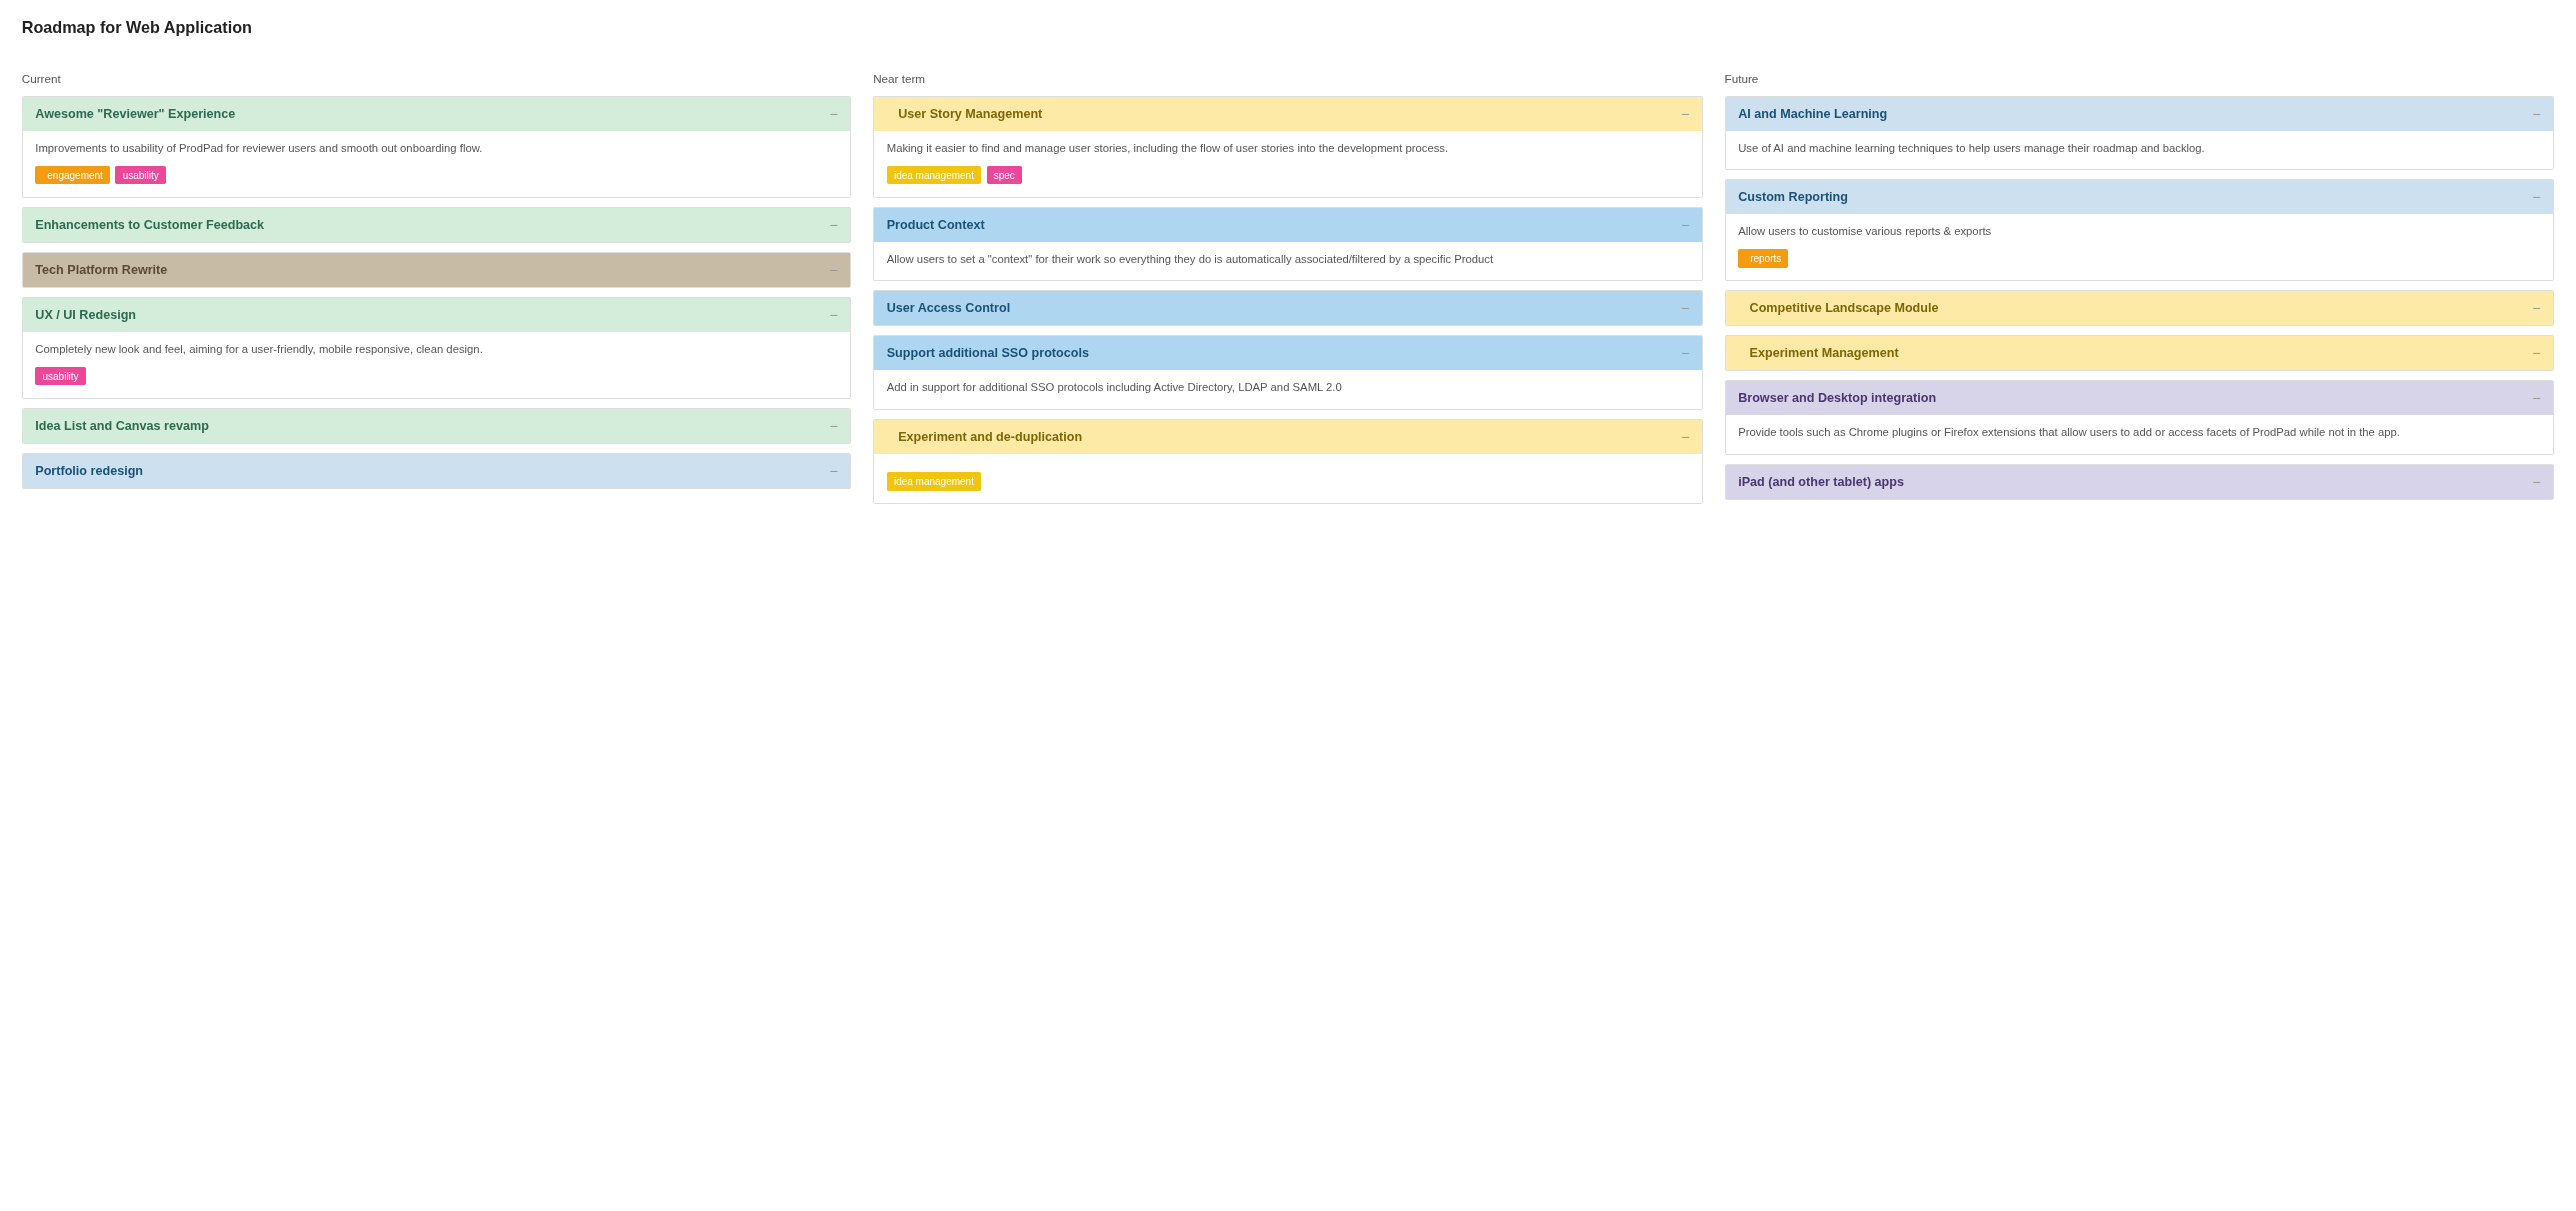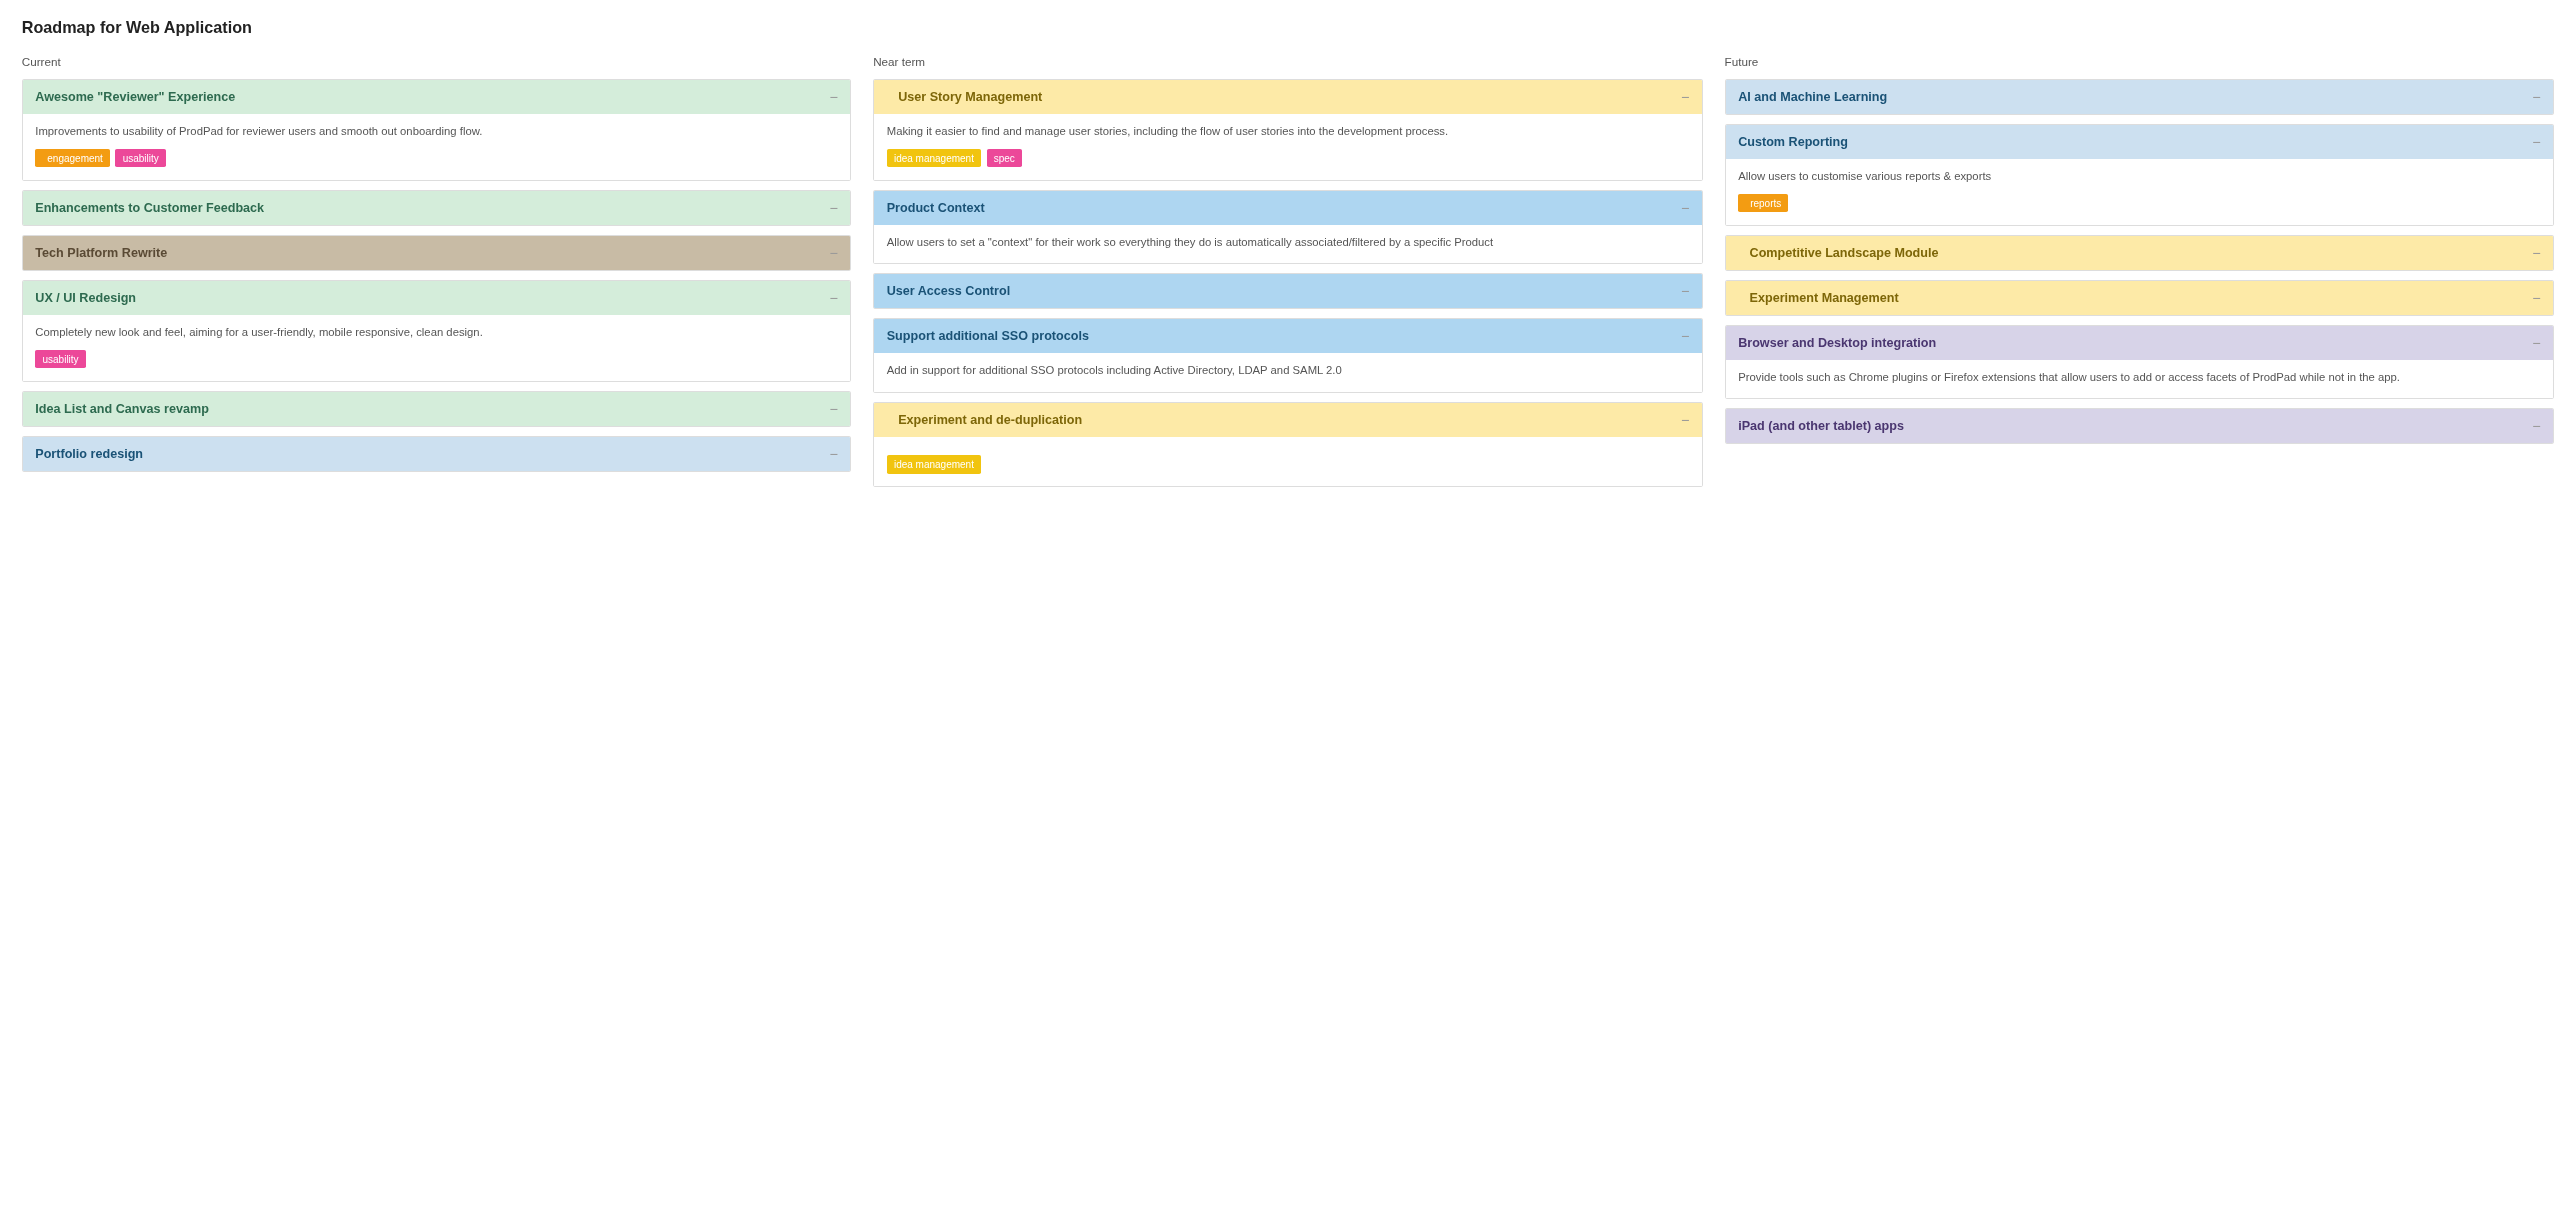--- a/index.html
+++ b/index.html
@@ -17,20 +17,21 @@
       color: #222;
     }
     .columns {
       display: flex;
       gap: 21.7px;
       align-items: flex-start;
     }
     .column {
       flex: 1;
       min-width: 0;
+      margin-top: 17px;
     }
     .column-header {
       font-size: 11.7px;
       font-weight: 500;
       color: #555;
       margin-bottom: 10.8px;
     }
     .card {
       border: 0.9px solid #ddd;
       margin-bottom: 9px;
@@ -198,20 +199,23 @@
         </div>
       </div>
     </div>
     <div class="column">
       <div class="column-header">Future</div>
       <div class="card card-lightblue">
         <div class="card-header">
           <span>AI and Machine Learning</span>
           <span class="minus">−</span>
         </div>
+        <div class="card-body">
+          <p>Use of AI and machine learning techniques to help users manage their roadmap and backlog.</p>
+        </div>
       </div>
       <div class="card card-lightblue">
         <div class="card-header">
           <span>Custom Reporting</span>
           <span class="minus">−</span>
         </div>
         <div class="card-body">
           <p>Allow users to customise various reports &amp; exports</p>
           <div class="tags">
             <span class="tag tag-orange">reports</span>

